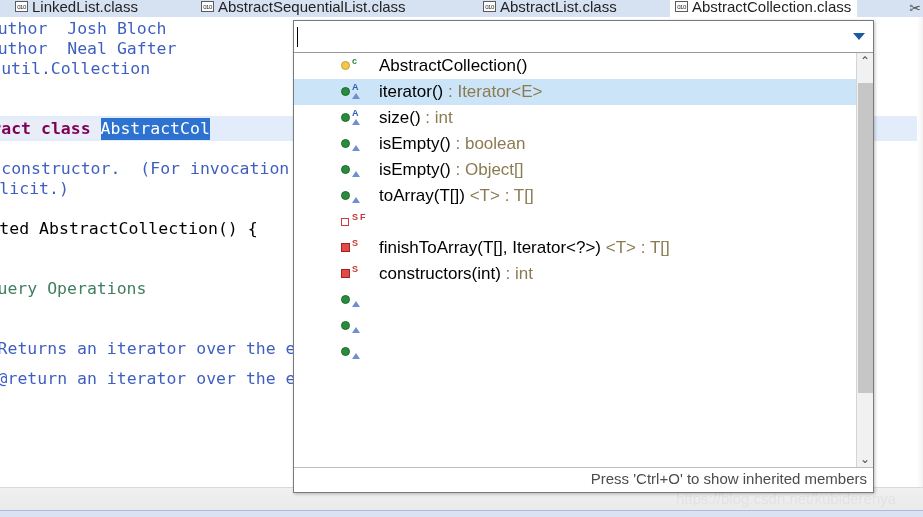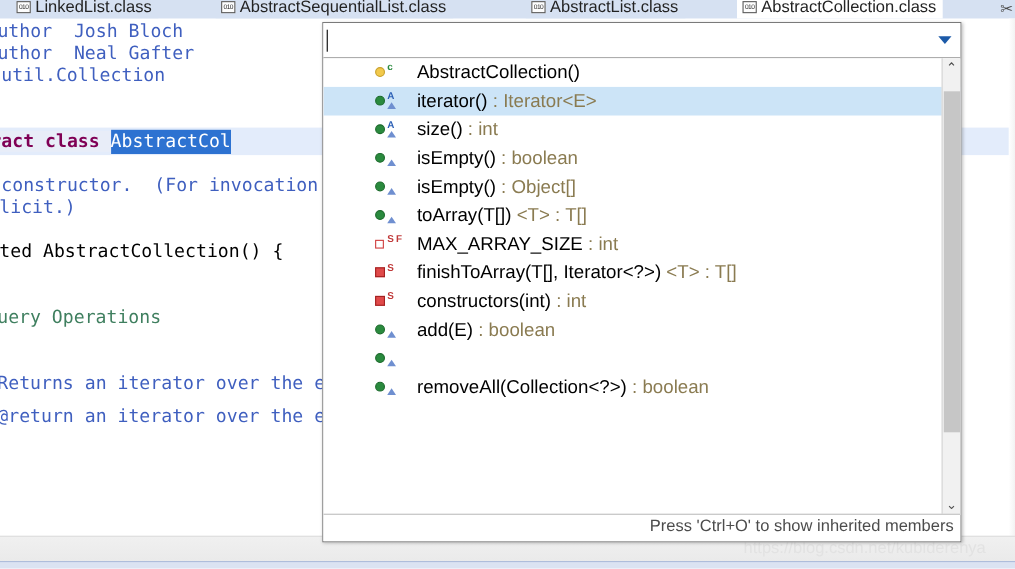--- a/index.html
+++ b/index.html
@@ -386,55 +386,52 @@
             <span class="tri"></span>
           </span>
           <span class="label"><span>toArray(T[])</span><span class="generic"> &lt;T&gt;</span><span class="rettype"> : </span><span class="rettype">T[]</span></span>
         </div>
         <div class="row">
           <span class="icons">
             <span class="sq redsmall"></span>
             <span class="sup S">S</span>
             <span class="sup F">F</span>
           </span>
-          <span class="label"><span>MAX_ARRAY_SIZE</span><span class="rettype"> : </span><span class="rettype">int</span></span>
         </div>
         <div class="row">
           <span class="icons">
             <span class="sq red"></span>
             <span class="sup S">S</span>
           </span>
           <span class="label"><span>finishToArray(T[], Iterator&lt;?&gt;)</span><span class="generic"> &lt;T&gt;</span><span class="rettype"> : </span><span class="rettype">T[]</span></span>
         </div>
         <div class="row">
           <span class="icons">
             <span class="sq red"></span>
             <span class="sup S">S</span>
           </span>
           <span class="label"><span>constructors(int)</span><span class="rettype"> : </span><span class="rettype">int</span></span>
         </div>
         <div class="row">
           <span class="icons">
             <span class="dot green"></span>
             <span class="tri"></span>
           </span>
-          <span class="label"><span>add(E)</span><span class="rettype"> : </span><span class="rettype">boolean</span></span>
-        </div>
-        <div class="row">
-          <span class="icons">
-            <span class="dot green"></span>
-            <span class="tri"></span>
-          </span>
-        </div>
-        <div class="row">
-          <span class="icons">
-            <span class="dot green"></span>
-            <span class="tri"></span>
-          </span>
-          <span class="label"><span>removeAll(Collection&lt;?&gt;)</span><span class="rettype"> : </span><span class="rettype">boolean</span></span>
+        </div>
+        <div class="row">
+          <span class="icons">
+            <span class="dot green"></span>
+            <span class="tri"></span>
+          </span>
+        </div>
+        <div class="row">
+          <span class="icons">
+            <span class="dot green"></span>
+            <span class="tri"></span>
+          </span>
         </div>
       </div>
 
     <div class="vscroll">
       <div class="arrow up">⌃</div>
       <div class="thumb"></div>
       <div class="arrow down">⌄</div>
     </div>
 
     <div class="popup-status">

